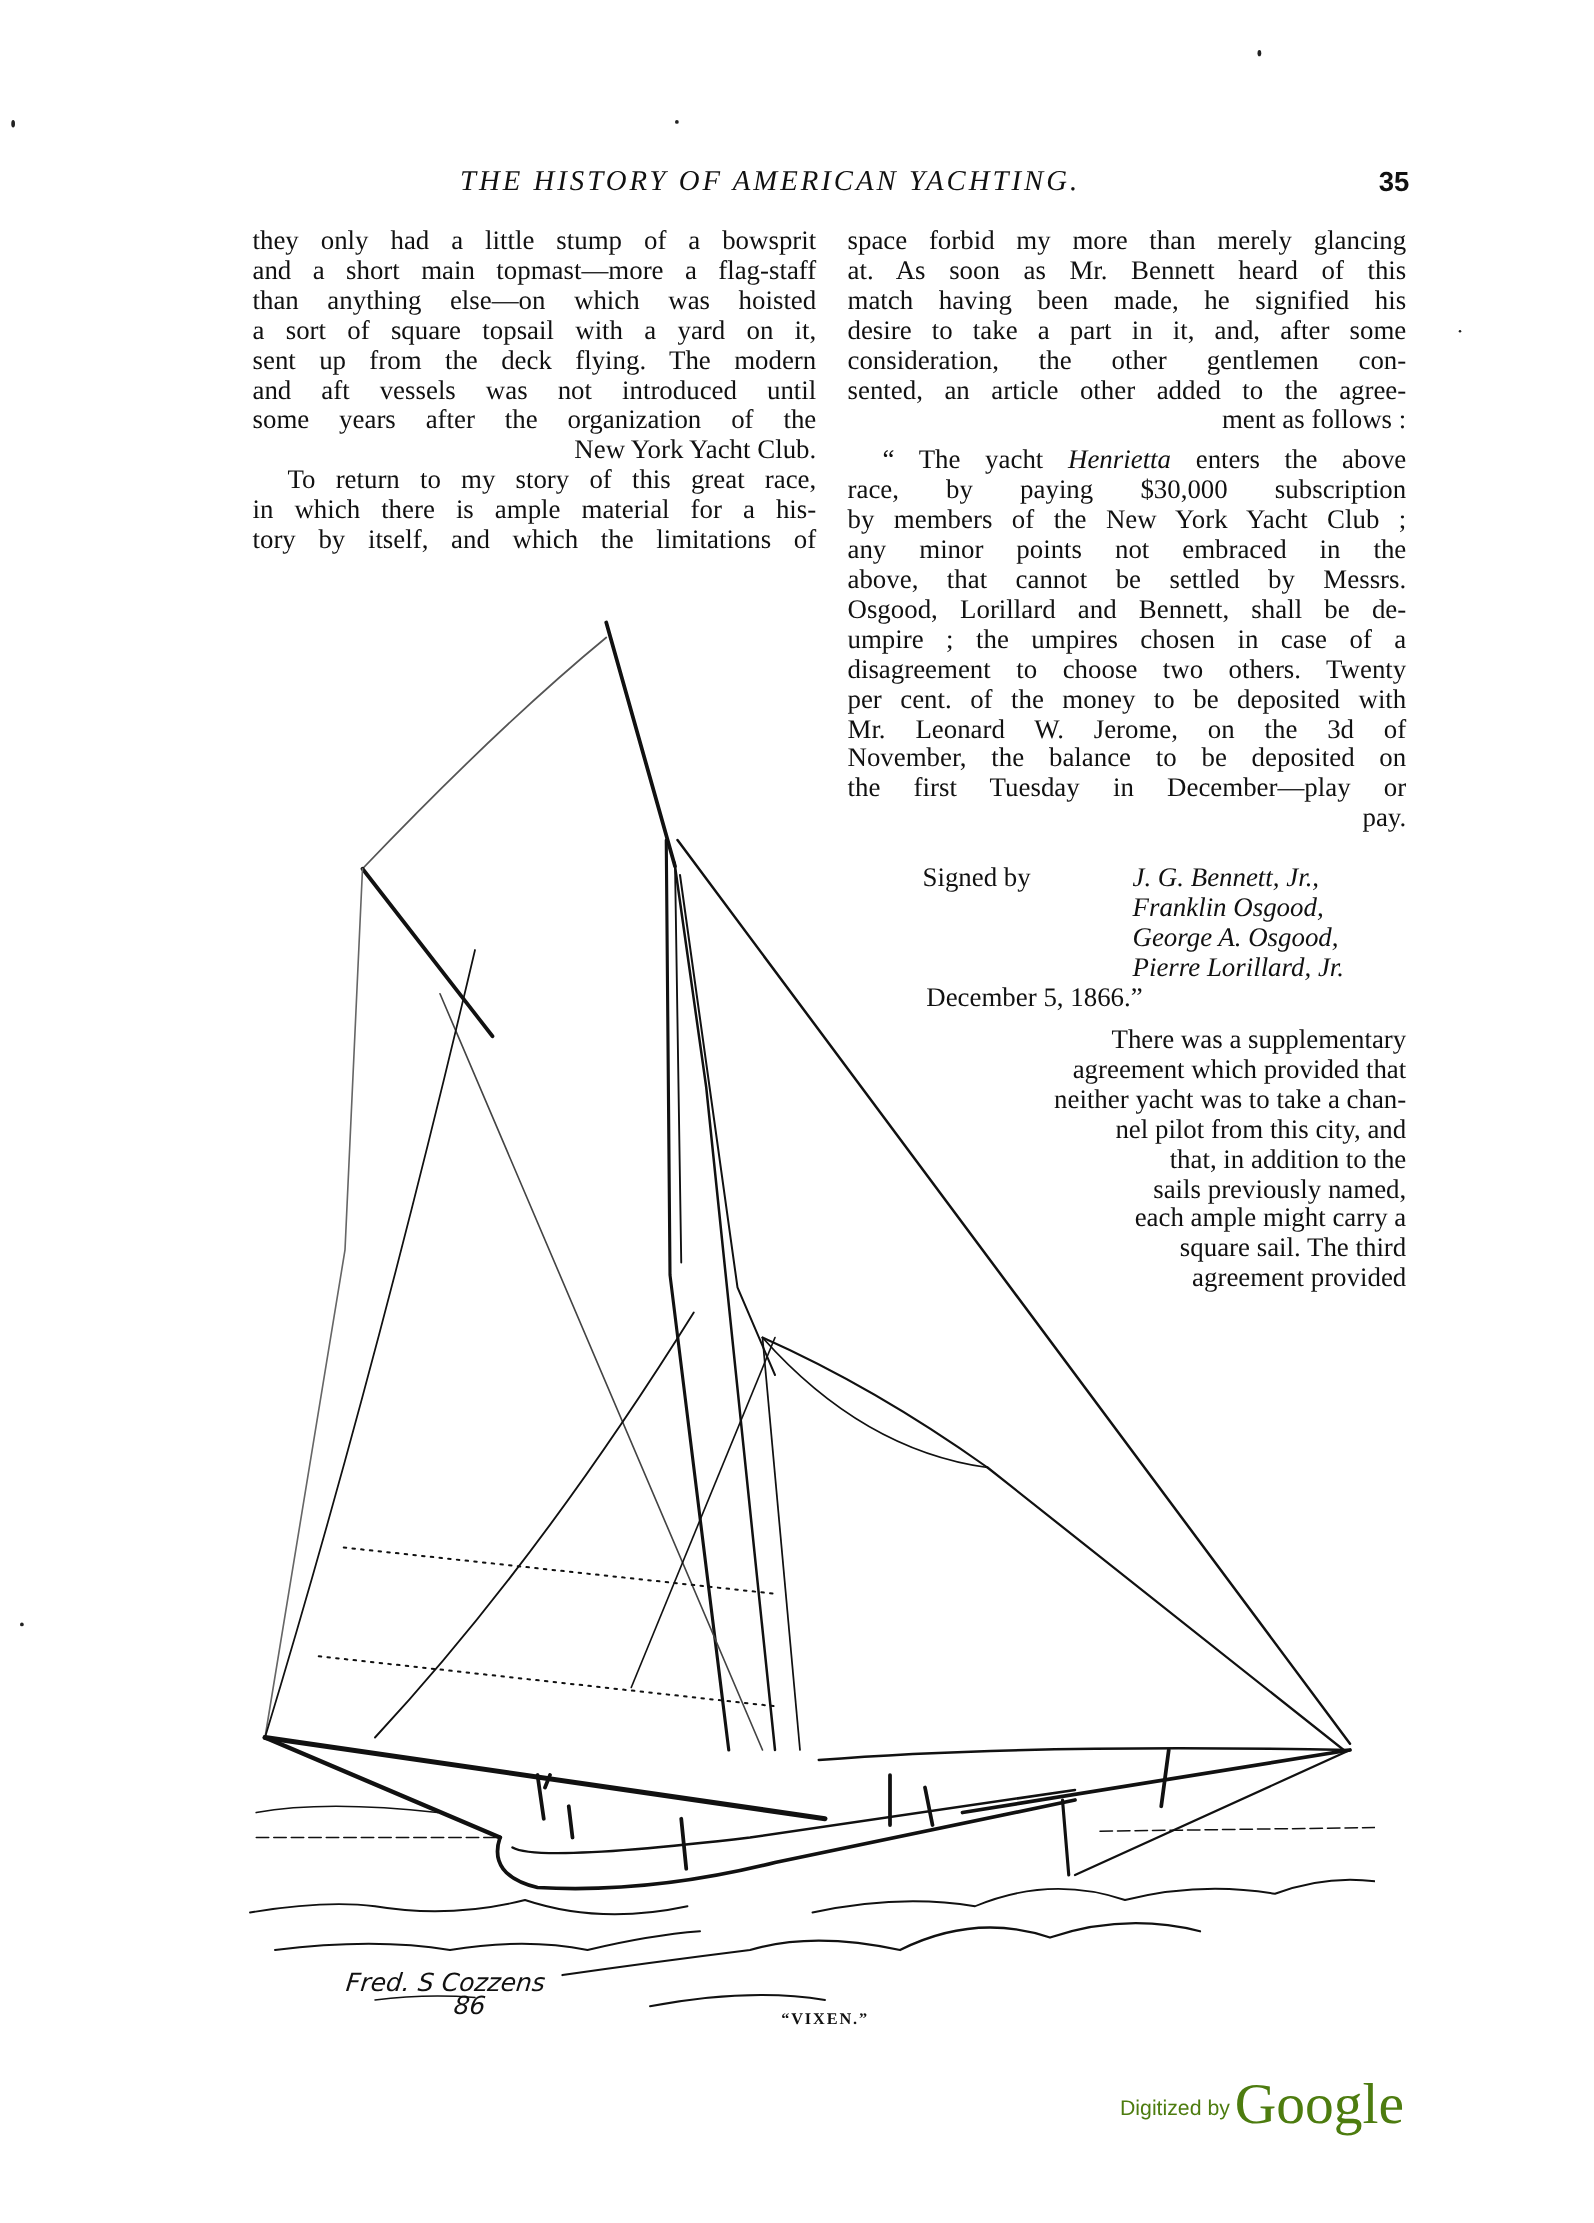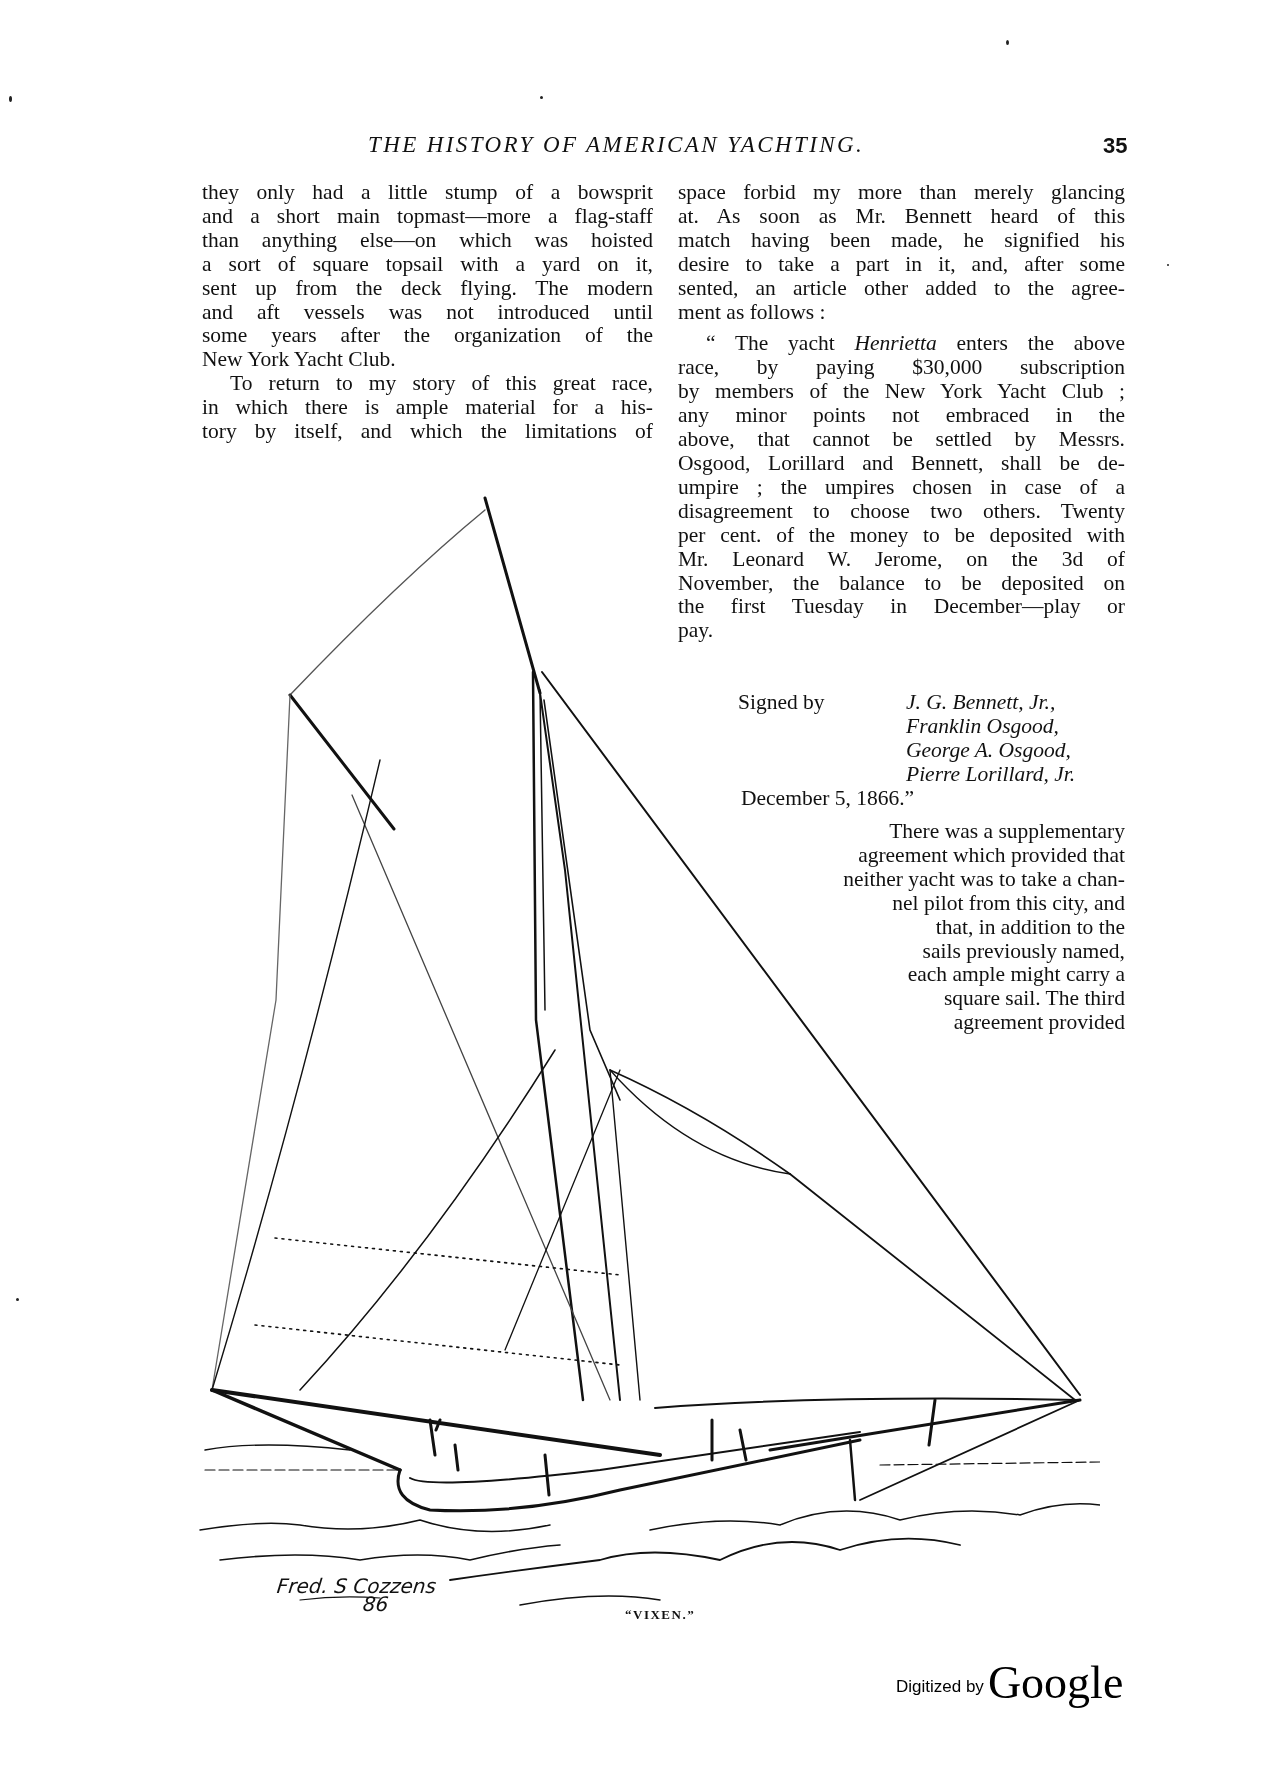--- a/index.html
+++ b/index.html
@@ -7,37 +7,37 @@
          font-family: "Liberation Serif", "DejaVu Serif", serif; color: #111; }
   .page { position: absolute; left: 0; top: 0; width: 1275px; height: 1778px; }
   .running-head { position: absolute; top: 132px; left: 368px; font-style: italic;
                   font-size: 23px; letter-spacing: 2.4px; }
   .page-number { position: absolute; top: 133px; left: 1103px; font-size: 22px; font-weight: bold;
                  font-family: "Liberation Sans", sans-serif; }
   .col { position: absolute; font-size: 21.5px; line-height: 23.9px; font-family: Liberation Serif, serif; }
   .left-col { left: 202px; top: 181px; width: 451px; }
   .right-col { left: 678px; top: 181px; width: 447px; }
   .j { text-align: justify; text-align-last: justify; }
-  .jl { text-align: left; }
+  .jl { text-align: right; }
   .line { display: block; white-space: nowrap; }
   .line.j { white-space: normal; }
   .indent { text-indent: 28px; }
   .signed { position: absolute; left: 738px; top: 690px; font-size: 21.5px; line-height: 24px; }
   .signers { position: absolute; left: 906px; top: 690px; font-size: 21.5px; line-height: 24px; font-style: italic; }
   .signers div { white-space: nowrap; }
   .date { position: absolute; left: 741px; top: 786px; font-size: 21.5px; }
   .wrap-text { position: absolute; top: 820px; right: 150px; width: 370px; font-size: 21.5px; line-height: 23.9px; }
   .wrap-text .line { text-align: right; }
   .illustration { position: absolute; left: 180px; top: 480px; width: 920px; height: 1150px; }
   .signature { position: absolute; left: 277px; top: 1574px; font-family: "DejaVu Sans", sans-serif;
                font-size: 20px; font-style: italic; transform: skewX(-6deg); }
   .signature .yr { position: absolute; left: 88px; top: 18px; font-size: 20px; }
   .caption { position: absolute; left: 625px; top: 1607px; font-size: 13px; font-weight: bold; letter-spacing: 1.5px;
              font-family: "Liberation Serif", serif; }
-  .watermark { position: absolute; left: 896px; top: 1656px; color: #000000; white-space: nowrap; }
+  .watermark { position: absolute; left: 896px; top: 1656px; color: #4d7c0f; white-space: nowrap; }
   .watermark .small { font-family: "Liberation Sans", sans-serif; font-size: 17px; vertical-align: 6px; }
   .watermark .brand { font-family: "Liberation Serif", serif; font-size: 46px; letter-spacing: 0px; }
   .speck { position: absolute; background: #222; border-radius: 50%; }
 </style>
 </head>
 <body>
 
 <div class="page">
 
   <div class="speck" style="left:1006px;top:40px;width:3px;height:5px;"></div>
@@ -113,20 +113,21 @@
     <span class="line j indent">To return to my story of this great race,</span>
     <span class="line j">in which there is ample material for a his-</span>
     <span class="line j">tory by itself, and which the limitations of</span>
   </div>
 
   <div class="col right-col">
     <span class="line j">space forbid my more than merely glancing</span>
     <span class="line j">at. As soon as Mr. Bennett heard of this</span>
     <span class="line j">match having been made, he signified his</span>
     <span class="line j">desire to take a part in it, and, after some</span>
+    <span class="line j">consideration, the other gentlemen con-</span>
     <span class="line j">sented, an article other added to the agree-</span>
     <span class="line jl">ment as follows :</span>
     <div style="height:8px"></div>
     <span class="line j indent"><span>“ The yacht </span><i>Henrietta</i><span> enters the above</span></span>
     <span class="line j">race, by paying $30,000 subscription</span>
     <span class="line j">by members of the New York Yacht Club ;</span>
     <span class="line j">any minor points not embraced in the</span>
     <span class="line j">above, that cannot be settled by Messrs.</span>
     <span class="line j">Osgood, Lorillard and Bennett, shall be de-</span>
     <span class="line j">umpire ; the umpires chosen in case of a</span>

